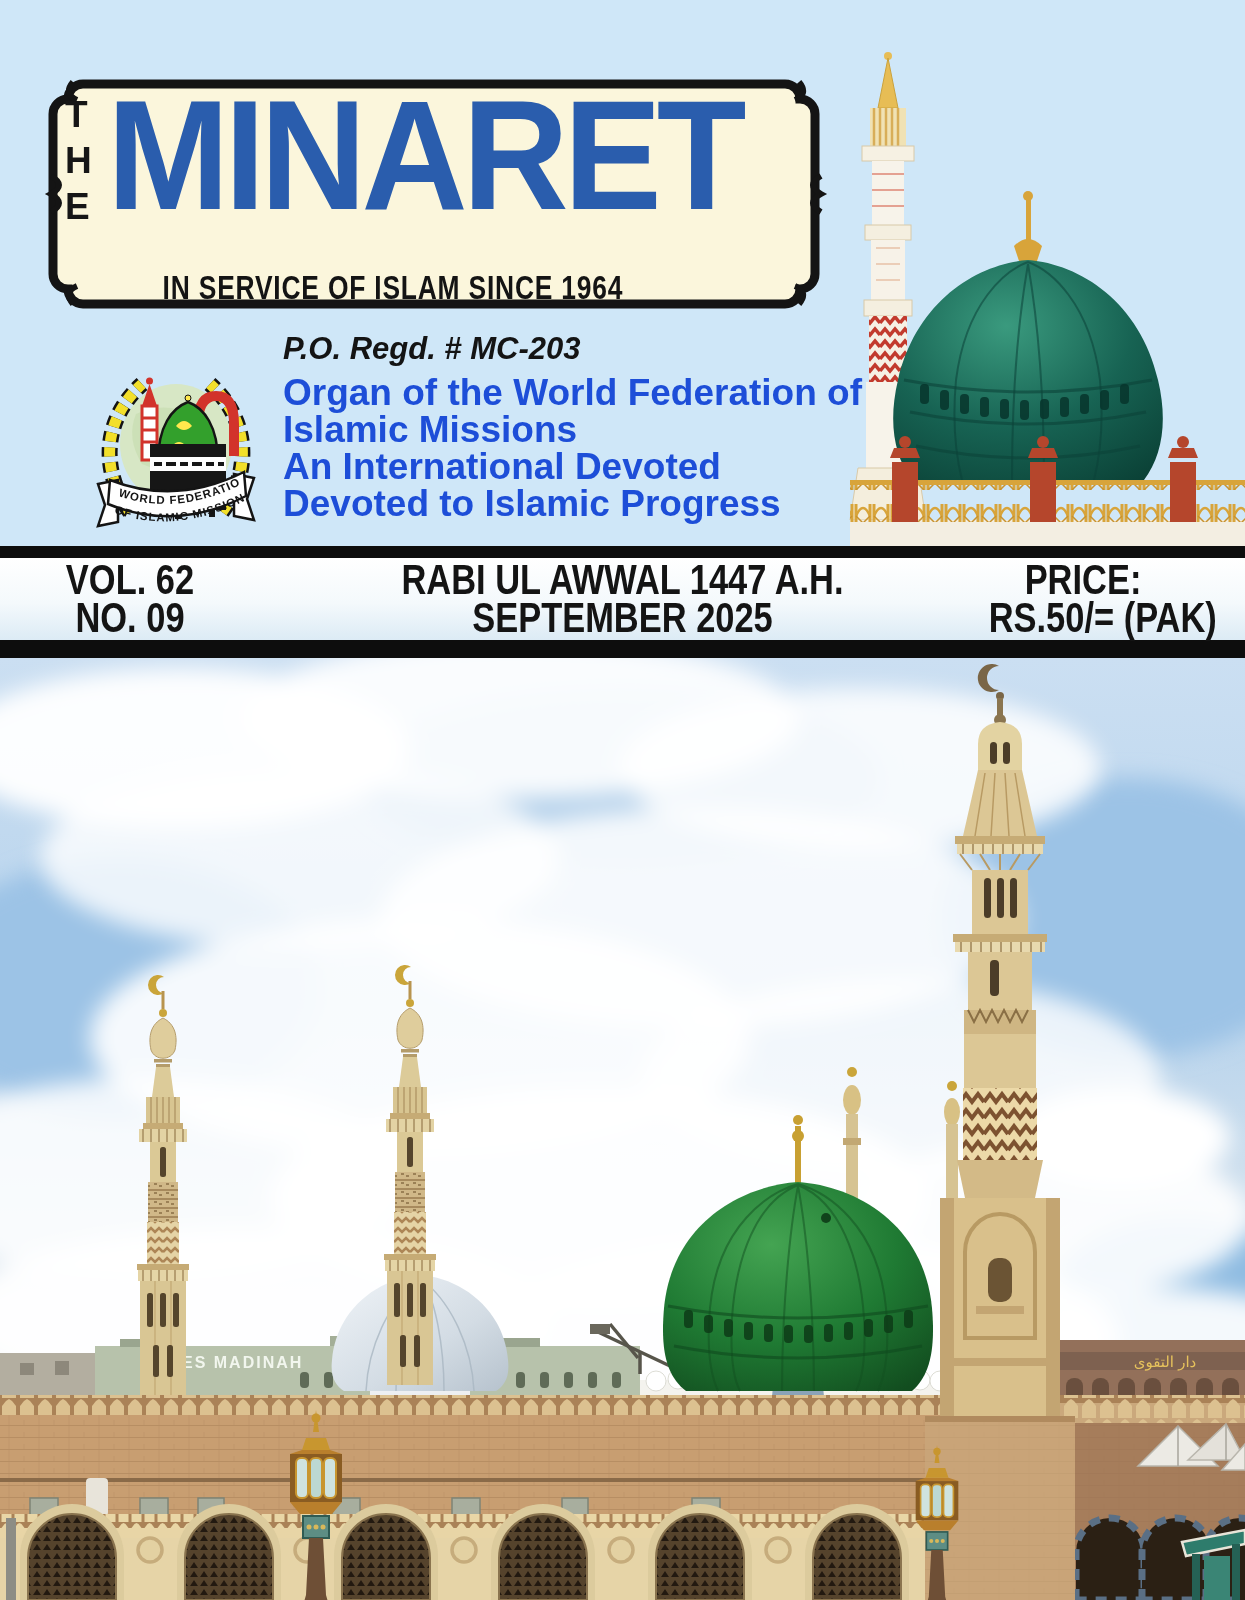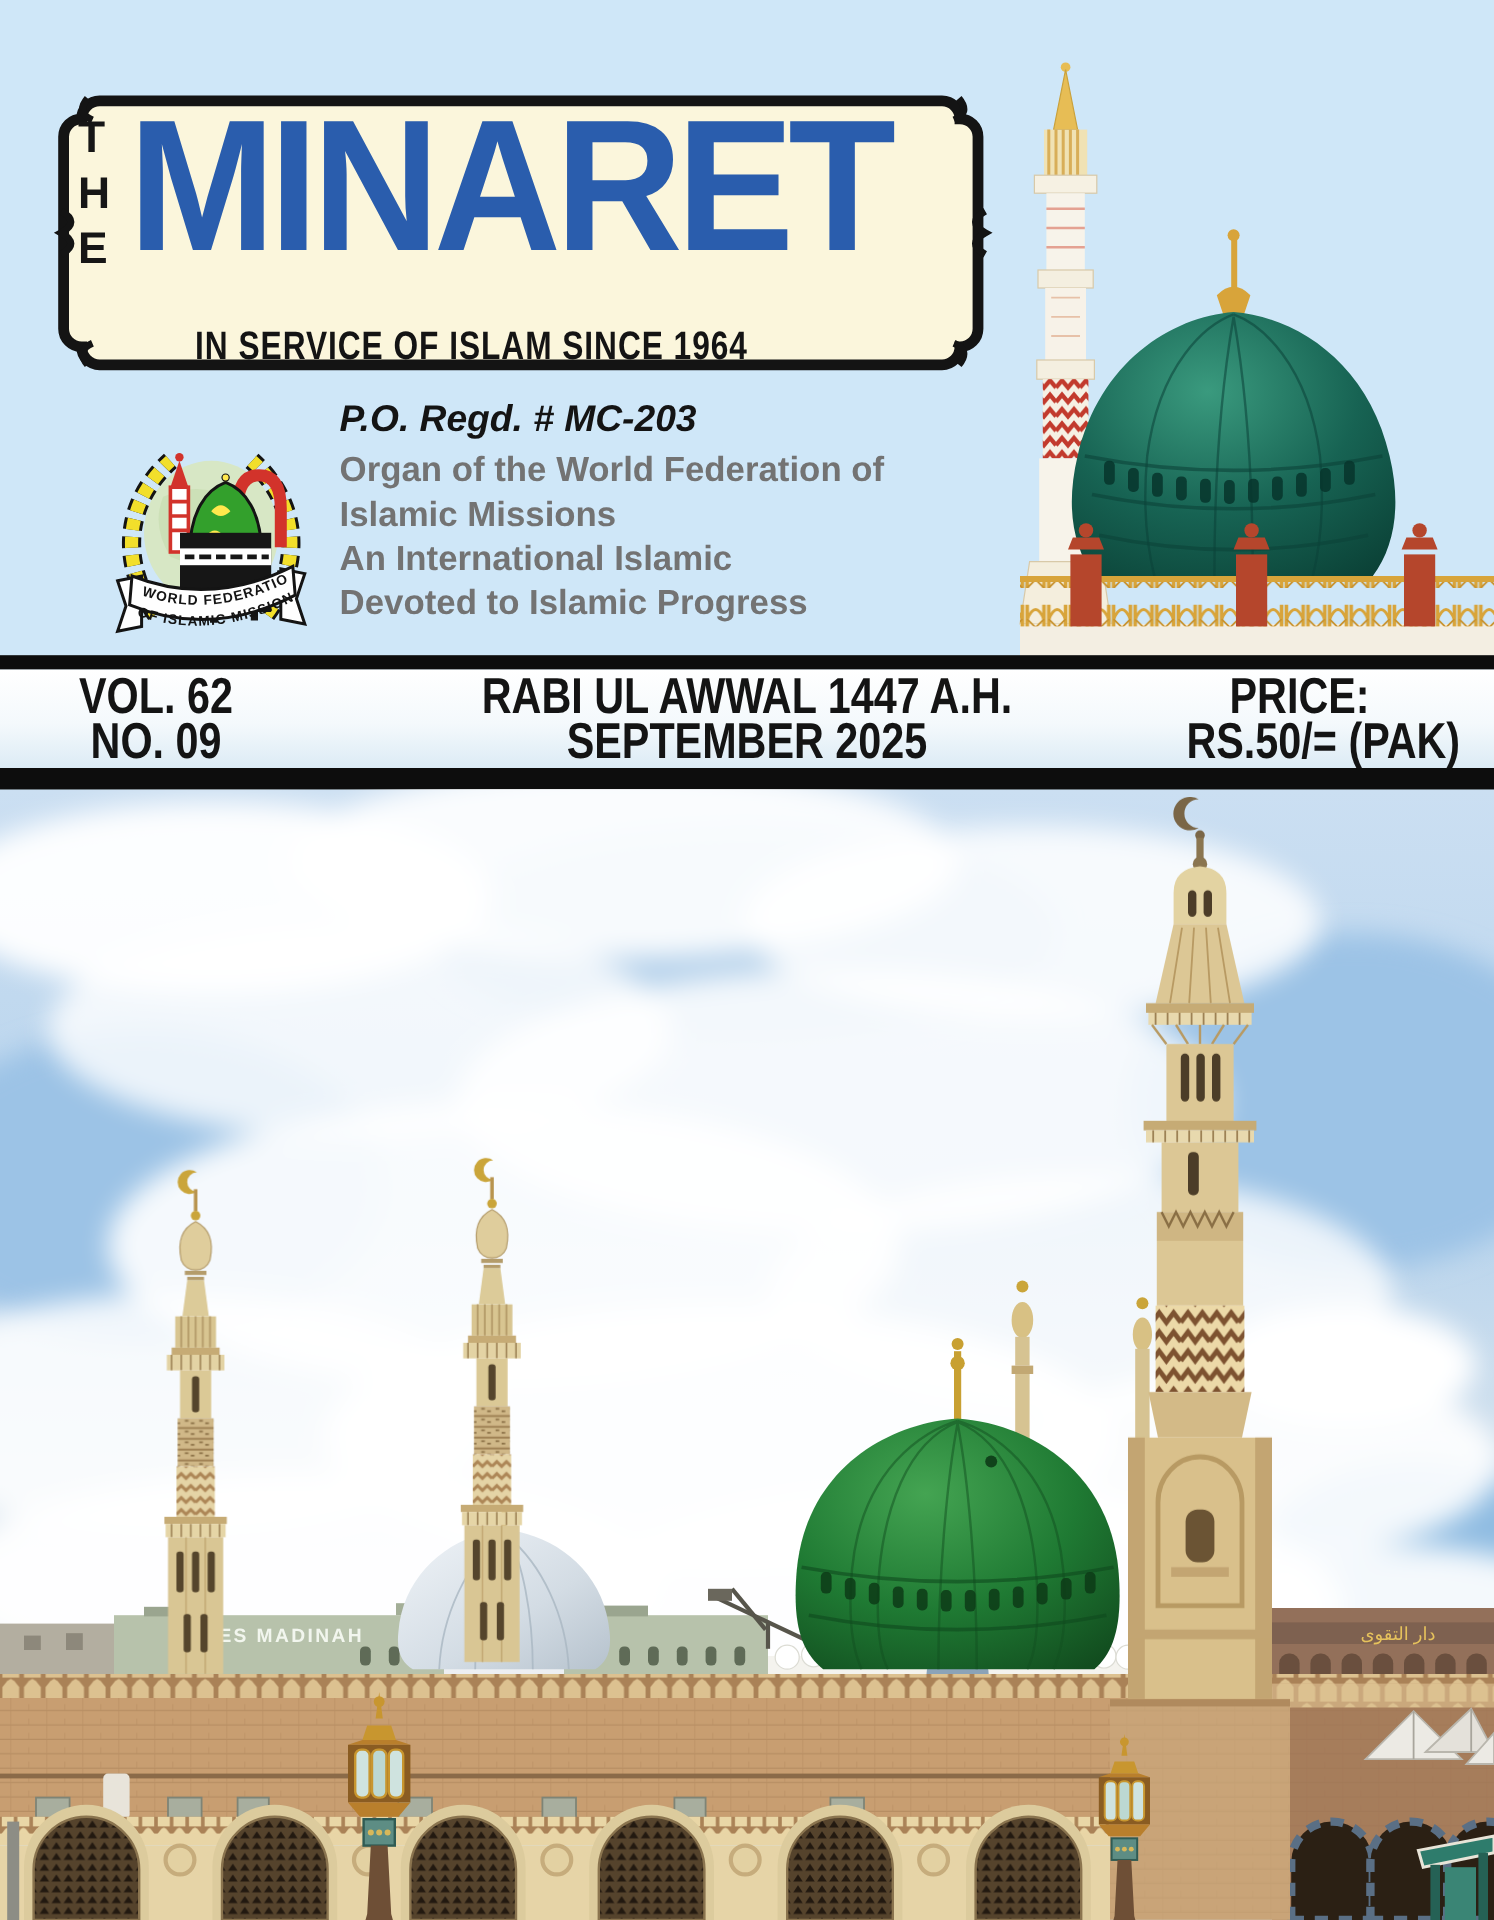--- a/index.html
+++ b/index.html
@@ -19,22 +19,22 @@
     color:#2a5dad;transform:scaleY(1.06);transform-origin:top left;white-space:nowrap;
   }
   .sub-title{position:absolute;left:0;top:142px;width:786px;text-align:center;}
   .sub-title>span{display:inline-block;transform:scaleX(.78);transform-origin:center;
     font-weight:bold;font-size:47px;color:#141414;white-space:nowrap;letter-spacing:1px;}
   .tagline{position:absolute;left:0;top:193px;width:700px;text-align:center;}
   .tagline>span{display:inline-block;transform:scaleX(.8);transform-origin:center;
     font-weight:bold;font-size:33px;color:#141414;white-space:nowrap;letter-spacing:1px;}
   
   .po-line{position:absolute;left:283px;top:331px;font-weight:bold;font-size:31px;color:#141414;font-style:italic;}
-  .org-block{position:absolute;left:283px;top:374px;font-weight:bold;font-size:29px;
-    line-height:37px;color:#737373;}
+  .org-block{position:absolute;left:283px;top:374px;font-weight:bold;font-size:37px;
+    line-height:37px;color:#1d4ed8;}
   .logo-svg{position:absolute;left:84px;top:344px;}
   .header-photo{position:absolute;left:800px;top:50px;}
   
   .bar-black-top{position:absolute;left:0;top:546px;width:1245px;height:12px;background:#0d0d0d;}
   .issue-strip{position:absolute;left:0;top:558px;width:1245px;height:82px;
     background:linear-gradient(180deg,#ffffff 0%,#f4f9fc 55%,#dcebf5 100%);}
   .bar-black-bottom{position:absolute;left:0;top:640px;width:1245px;height:18px;background:#0d0d0d;}
   .issue-col{position:absolute;top:558px;height:82px;display:flex;flex-direction:column;
     justify-content:center;text-align:center;font-weight:bold;font-size:42px;line-height:38px;color:#141414;}
   .issue-col>div{transform:scaleX(.82);transform-origin:center;white-space:nowrap;}
@@ -64,21 +64,21 @@
     <div class="big-title">MINARET</div>
     <div class="tagline">
       <span>IN SERVICE OF ISLAM SINCE 1964</span>
     </div>
   </div>
 
   <div class="po-line">P.O. Regd. # MC-203</div>
   <div class="org-block">
     <div>Organ of the World Federation of</div>
     <div>Islamic Missions</div>
-    <div>An International Islamic</div>
+    <div>An International Devoted</div>
     <div>Devoted to Islamic Progress</div>
   </div>
 
   <svg class="logo-svg" width="185" height="196" viewBox="0 0 185 196">
     <defs>
       <path id="bannerPath1" d="M34,152 Q92,172 154,142"></path>
       <path id="bannerPath2" d="M30,169 Q92,190 158,158"></path>
     </defs>
     <ellipse cx="92" cy="100" rx="56" ry="60" fill="#d7e7c5"></ellipse>
     <path d="M52,70 q30,-14 58,2 q20,16 10,44 q-30,18 -62,4 q-16,-26 -6,-50 Z" fill="#c8ddb0" opacity=".7"></path>

